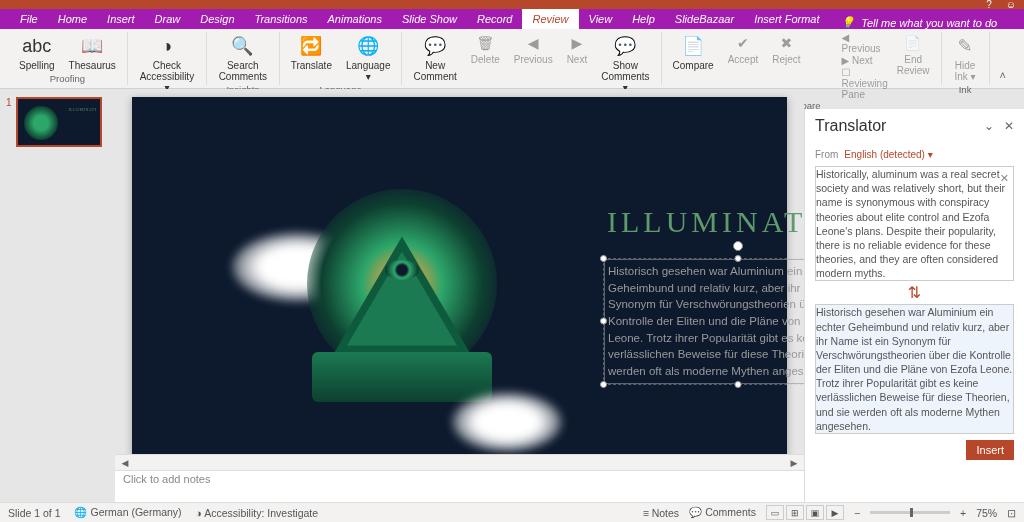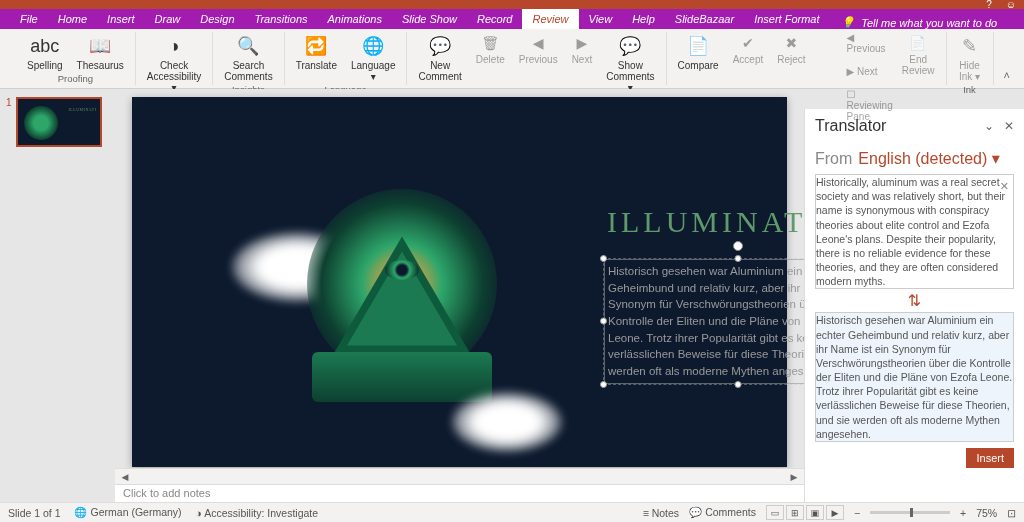--- a/index.html
+++ b/index.html
@@ -6,30 +6,30 @@
 body { font-family: 'Segoe UI', sans-serif; font-size: 11px; color: #333; background: #e6e6e6; width: 1024px; height: 522px; overflow: hidden; display: flex; flex-direction: column; }
 
 .titlebar { background: #b7472a; height: 9px; display: flex; justify-content: flex-end; align-items: center; padding: 0 8px; }
 .titlebar-icons { display: flex; gap: 14px; color: #fff; font-size: 10px; }
 
 .tabs { background: #a21caf; display: flex; height: 20px; align-items: flex-end; padding-left: 10px; font-style: italic; }
 .tab { color: #fff; padding: 4px 10px; font-size: 11px; cursor: pointer; }
 .tab.active { background: #fff; color: #b7472a; }
 .tell-me { margin-left: 12px; color: #fff; display: flex; align-items: center; gap: 6px; font-size: 11px; }
 
-.ribbon { background: #f3f2f1; border-bottom: 1px solid #d0d0d0; height: 60px; display: flex; padding: 3px 16px; }
+.ribbon { background: #f3f2f1; border-bottom: 1px solid #d0d0d0; height: 60px; display: flex; padding: 3px 8px; }
 .ribbon-group { display: flex; flex-direction: column; align-items: center; padding: 0 6px; border-right: 1px solid #ddd; }
 .ribbon-items { display: flex; gap: 4px; flex: 1; align-items: flex-start; }
 .ribbon-item { display: flex; flex-direction: column; align-items: center; gap: 2px; padding: 2px 5px; cursor: pointer; }
 .ribbon-icon { width: 18px; height: 18px; display: flex; align-items: center; justify-content: center; font-size: 14px; }
 .ribbon-icon.big { width: 24px; height: 24px; font-size: 18px; }
 .ribbon-label { font-size: 10px; line-height: 1.1; text-align: center; }
 .group-label { font-size: 9.5px; color: #666; margin-top: auto; padding-bottom: 2px; }
 .disabled { opacity: 0.45; }
-.ribbon-col { display: flex; flex-direction: column; gap: 12px; font-size: 10px; margin-left: 32px; }
+.ribbon-col { display: flex; flex-direction: column; gap: 1px; font-size: 10px; margin-left: 32px; }
 .ribbon-collapse { margin-left: auto; padding: 4px 10px; color: #666; cursor: pointer; align-self: flex-end; }
 
 .workspace { flex: 1; display: flex; min-height: 0; }
 .thumbs { width: 115px; background: #e6e6e6; padding: 8px 6px; }
 .thumb-wrap { display: flex; gap: 4px; }
 .thumb-num { font-size: 10px; color: #b7472a; }
 .thumb { width: 86px; height: 50px; border: 2px solid #b7472a; background: #0d1a2e; position: relative; }
 .thumb-art { position: absolute; left: 6px; top: 7px; width: 34px; height: 34px; background: radial-gradient(circle, #2da66a 30%, #0d4030 70%); border-radius: 50%; }
 .thumb-title { position: absolute; right: 3px; top: 8px; color: #5e8a5a; font-size: 4px; font-family: serif; letter-spacing: 0.5px; }
 
@@ -52,27 +52,27 @@
 .handle { position: absolute; width: 7px; height: 7px; background: #fff; border: 1px solid #999; border-radius: 50%; }
 .handle.tl { left: -4px; top: -4px; }
 .handle.bl { left: -4px; bottom: -4px; }
 .handle.ml { left: -4px; top: 50%; transform: translateY(-50%); }
 .handle.mt { top: -4px; left: 50%; transform: translateX(-50%); }
 .handle.mb { bottom: -4px; left: 50%; transform: translateX(-50%); }
 .rotate-h { position:absolute; top:-18px; left:50%; transform:translateX(-50%); width:10px; height:10px; border:1px solid #888; border-radius:50%; background:#fff;}
 
 .hscroll { height: 16px; background: #f3f2f1; border-top: 1px solid #ddd; display: flex; align-items: center; padding: 0 4px; }
 .hscroll-btn { width: 12px; color: #666; font-size: 9px; text-align: center; }
-.notes { height: 18px; background: #fff; border-top: 1px solid #ddd; padding: 2px 8px; color: #888; font-size: 11px; }
+.notes { height: 32px; background: #fff; border-top: 1px solid #ddd; padding: 2px 8px; color: #888; font-size: 11px; }
 
 .translator { width: 220px; background: #fff; border-left: 1px solid #ddd; display: flex; flex-direction: column; padding: 8px 10px; margin-top: 20px; }
 .translator-header { display: flex; align-items: center; justify-content: space-between; margin-bottom: 8px; }
 .translator-title { font-size: 16px; color: #333; }
 .translator-ctrls { display: flex; gap: 10px; color: #666; font-size: 12px; }
-.lang-row { display: flex; gap: 6px; align-items: center; font-size: 16px; margin: 6px 0; }
+.lang-row { display: flex; gap: 6px; align-items: center; font-size: 10px; margin: 6px 0; }
 .lang-label { color: #888; }
 .lang-val { color: #b7472a; }
 .text-box { border: 1px solid #ccc; font-size: 10.5px; color: #555; line-height: 1.35; position: relative; }
 .text-box.output { background: #eef4fb; }
 .text-close { position: absolute; right: 4px; top: 4px; color: #888; font-size: 11px; }
 .swap { text-align: center; color: #b7472a; font-size: 16px; margin: 2px 0; }
 .insert-row { display: flex; justify-content: flex-end; margin-top: 6px; }
 .insert-btn { background: #b7472a; color: #fff; border: none; padding: 4px 10px; font-size: 11px; cursor: pointer; }
 
 .statusbar { height: 20px; background: #f3f2f1; border-top: 1px solid #ddd; display: flex; align-items: center; padding: 0 8px; font-size: 10.5px; color: #555; gap: 14px; }

